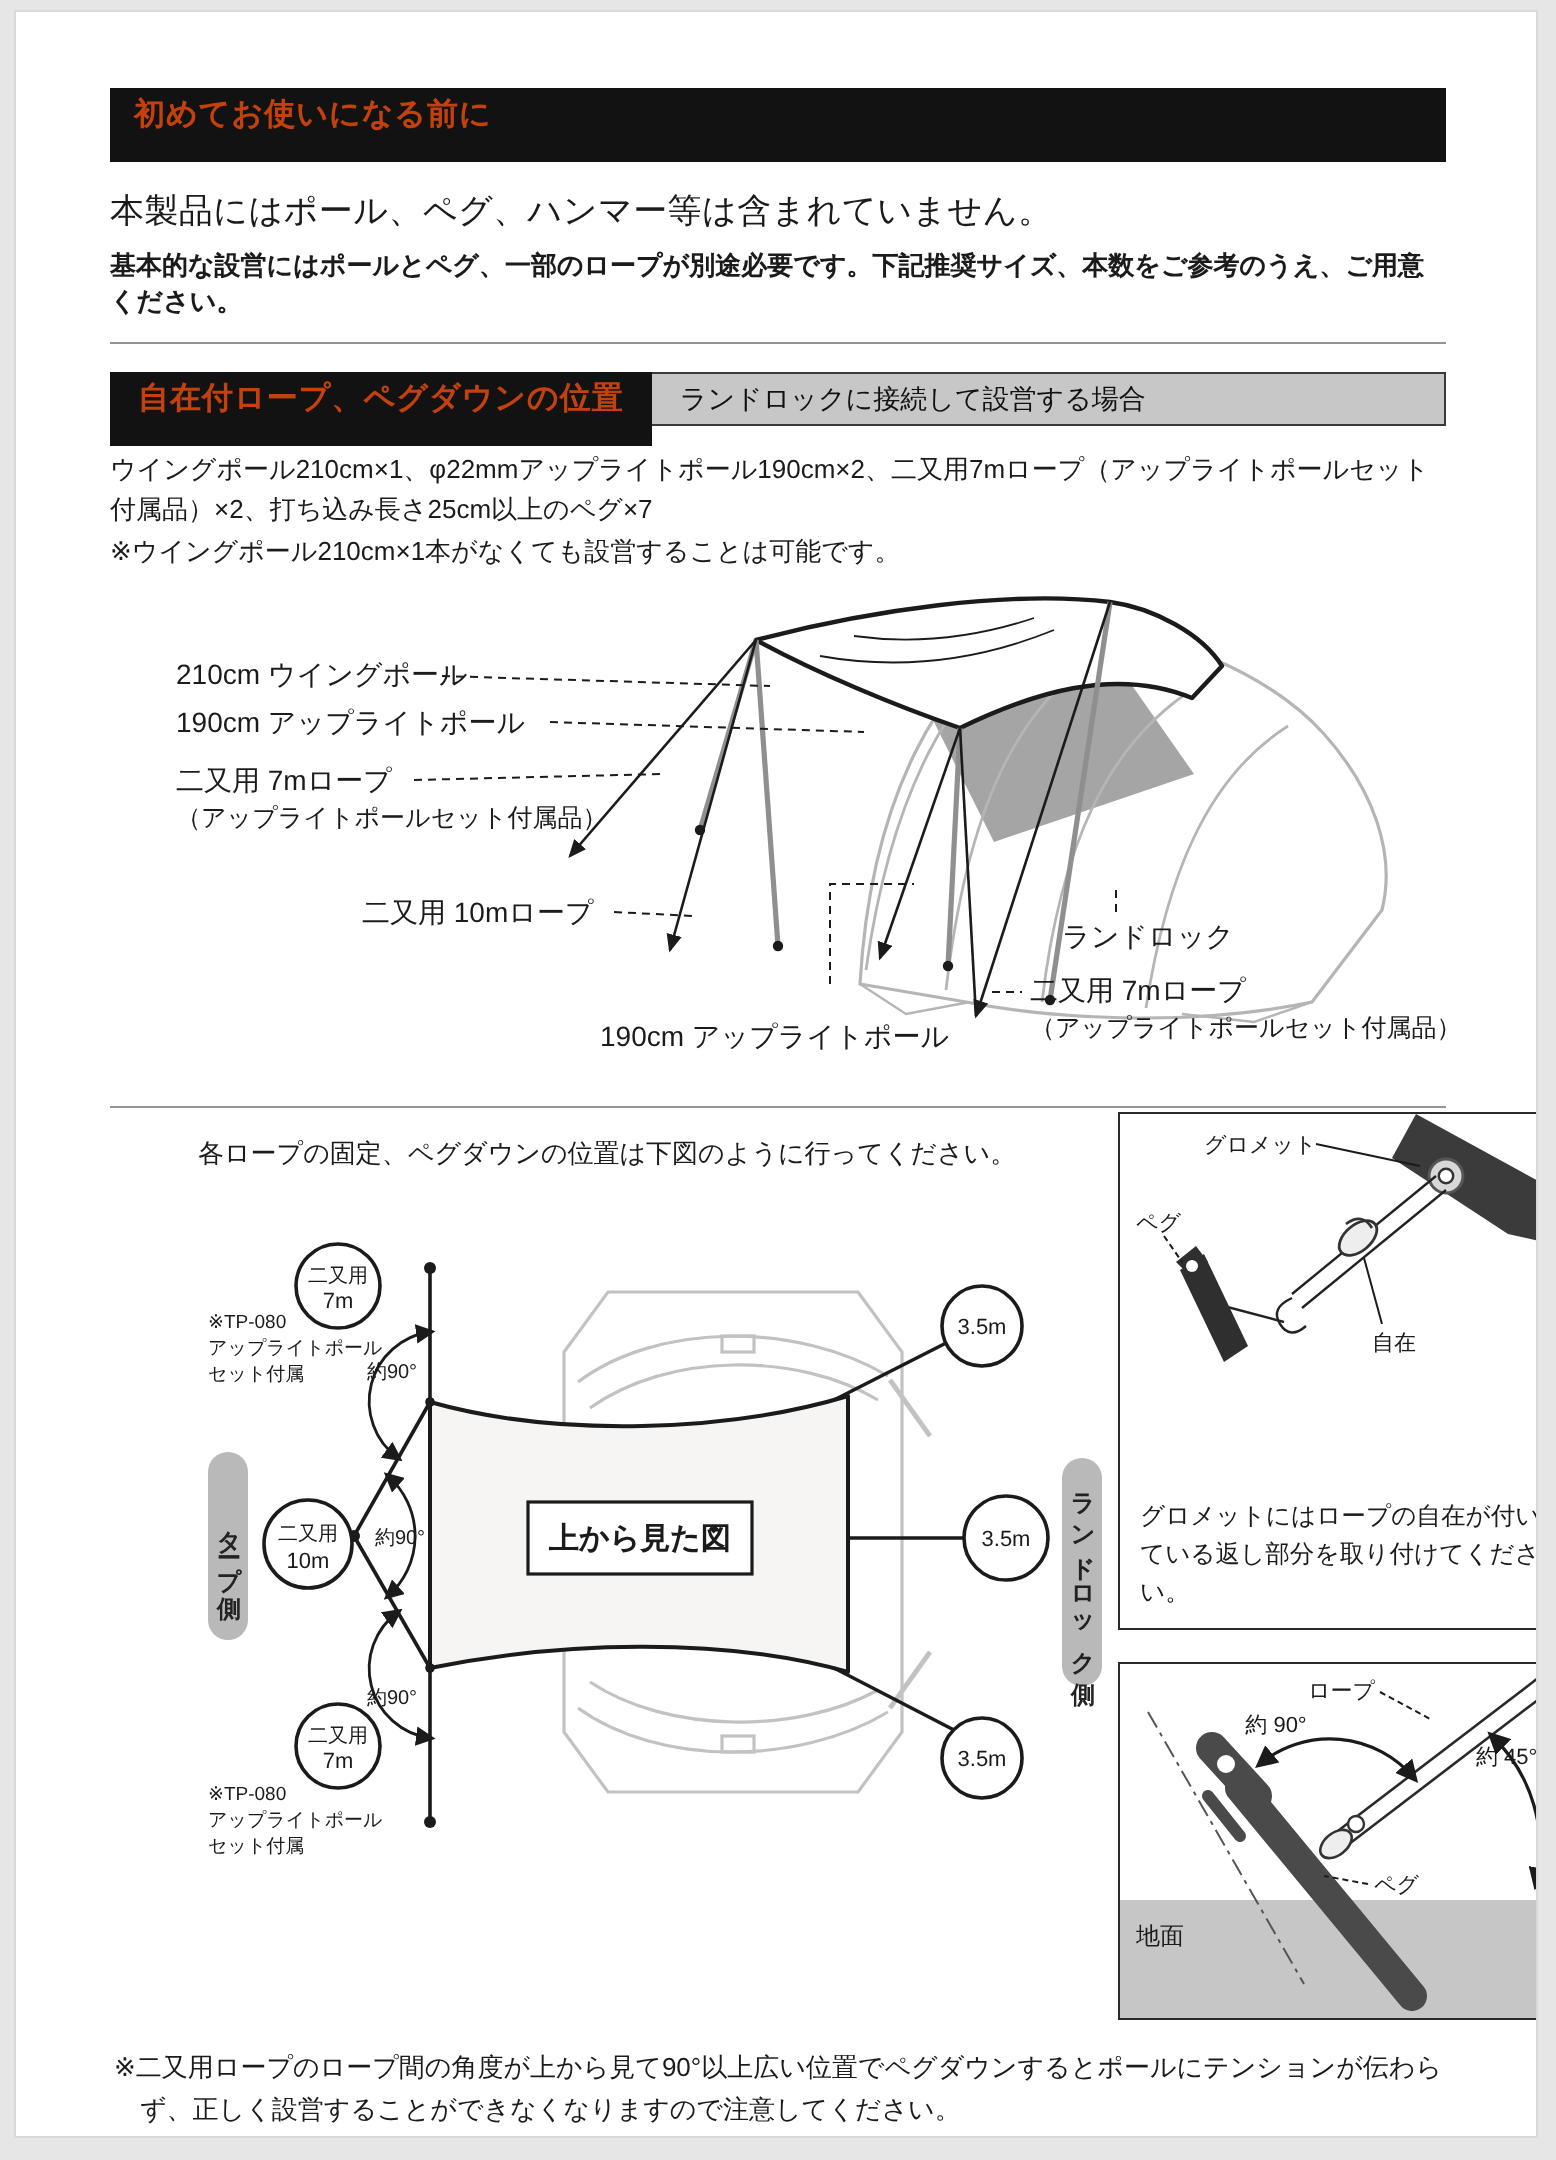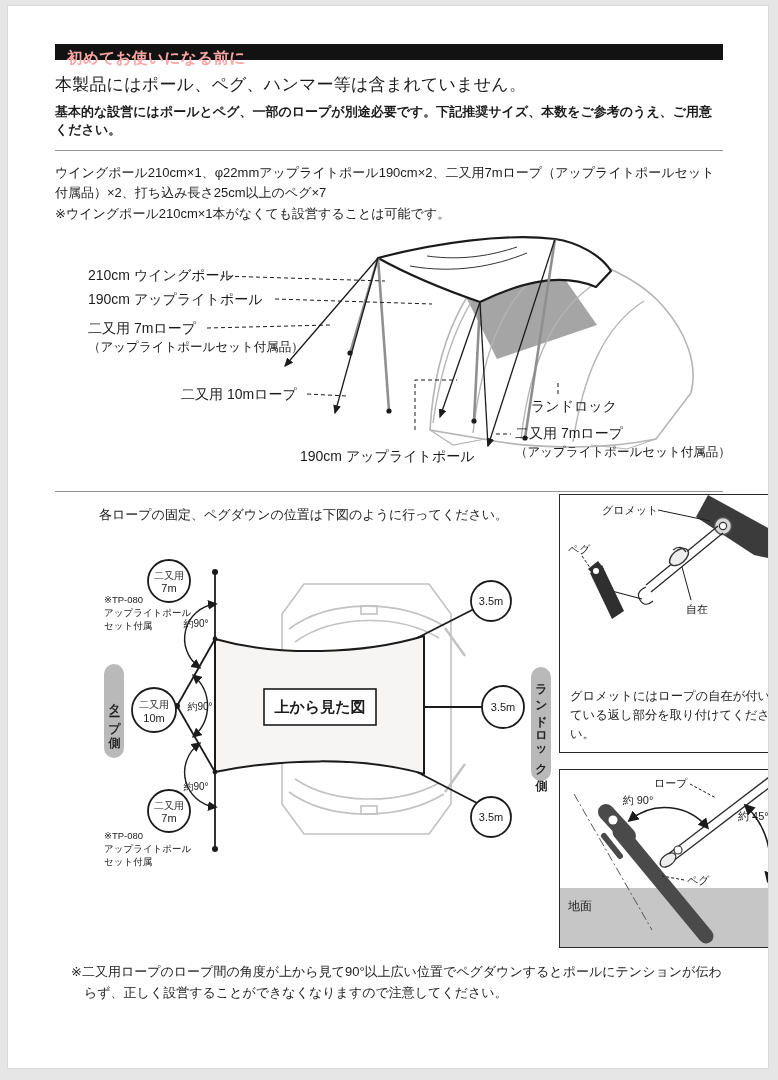--- a/index.html
+++ b/index.html
@@ -10,22 +10,22 @@
     color:#1b1b1b;
     -webkit-font-smoothing:antialiased;
   }
   .page{
     position:absolute;left:8px;top:6px;width:760px;height:1062px;
     background:#ffffff;box-shadow:0 0 0 1px #d9d9d9;
     overflow:hidden;
   }
   .content{position:absolute;left:47px;top:38px;width:668px;}
   .bar-black{
-    background:#121212;color:#fca5a5;font-weight:bold;
-    font-size:15.5px;line-height:27px;height:16px;
+    background:#121212;color:#c2410c;font-weight:bold;
+    font-size:15.5px;line-height:27px;height:37px;
     padding:0 12px;letter-spacing:.5px;
   }
   .header-row{display:flex;margin-top:14px;height:27px;}
   .header-row .bar-black{white-space:nowrap;padding:0 14px;}
   .bar-gray{
     flex:1;background:#c7c7c7;color:#111;font-size:13.5px;
     display:flex;align-items:center;padding:0 14px;
     border:1px solid #3a3a3a;border-left:none;box-sizing:border-box;
   }
   .lead-bold{font-size:17px;font-weight:normal;margin-top:13px;letter-spacing:.2px;}
@@ -49,34 +49,38 @@
   }
   .tp080.top{left:5px;top:60px;}
   .tp080.bottom{left:5px;top:296px;}
   .right-col{width:224px;margin-left:auto;}
   .info-box{
     border:1.5px solid #2a2a2a;background:#fff;box-sizing:border-box;width:224px;
   }
   .info-box .cap{font-size:12.3px;line-height:1.55;padding:2px 10px 8px 10px;margin-top:48px;}
   .box-gap{height:16px;}
   .notes{margin-top:14px;font-size:13px;line-height:1.6;}
-  .note{padding-left:1em;text-indent:-1em;margin:0 0 1px 16px;}
+  .note{padding-left:1em;text-indent:-1em;margin:0 0 1px 2px;}
   svg text{font-family:"Liberation Sans","DejaVu Sans",sans-serif;fill:#1b1b1b;}
 </style>
 </head>
 <body>
 
 <div class="page">
 <div class="content">
 
   <div class="bar-black">初めてお使いになる前に</div>
   <div class="lead-bold">本製品にはポール、ペグ、ハンマー等は含まれていません。</div>
   <div class="lead-body">基本的な設営にはポールとペグ、一部のロープが別途必要です。下記推奨サイズ、本数をご参考のうえ、ご用意ください。</div>
   <div class="divider"></div>
 
+  <div class="header-row">
+    <div class="bar-black">自在付ロープ、ペグダウンの位置</div>
+    <div class="bar-gray">ランドロックに接続して設営する場合</div>
+  </div>
   <div class="req">ウイングポール210cm×1、φ22mmアップライトポール190cm×2、二又用7mロープ（アップライトポールセット付属品）×2、打ち込み長さ25cm以上のペグ×7</div>
   <div class="req-note">※ウイングポール210cm×1本がなくても設営することは可能です。</div>
 
   <svg width="668" height="262" viewBox="0 0 668 262" style="display:block;margin-top:2px;">
     <defs>
       <marker id="arrT" markerWidth="8" markerHeight="8" refX="6" refY="3" orient="auto">
             <path d="M0,0L7,3L0,6Z" fill="#1b1b1b"></path>
           </marker>
     </defs>
 

